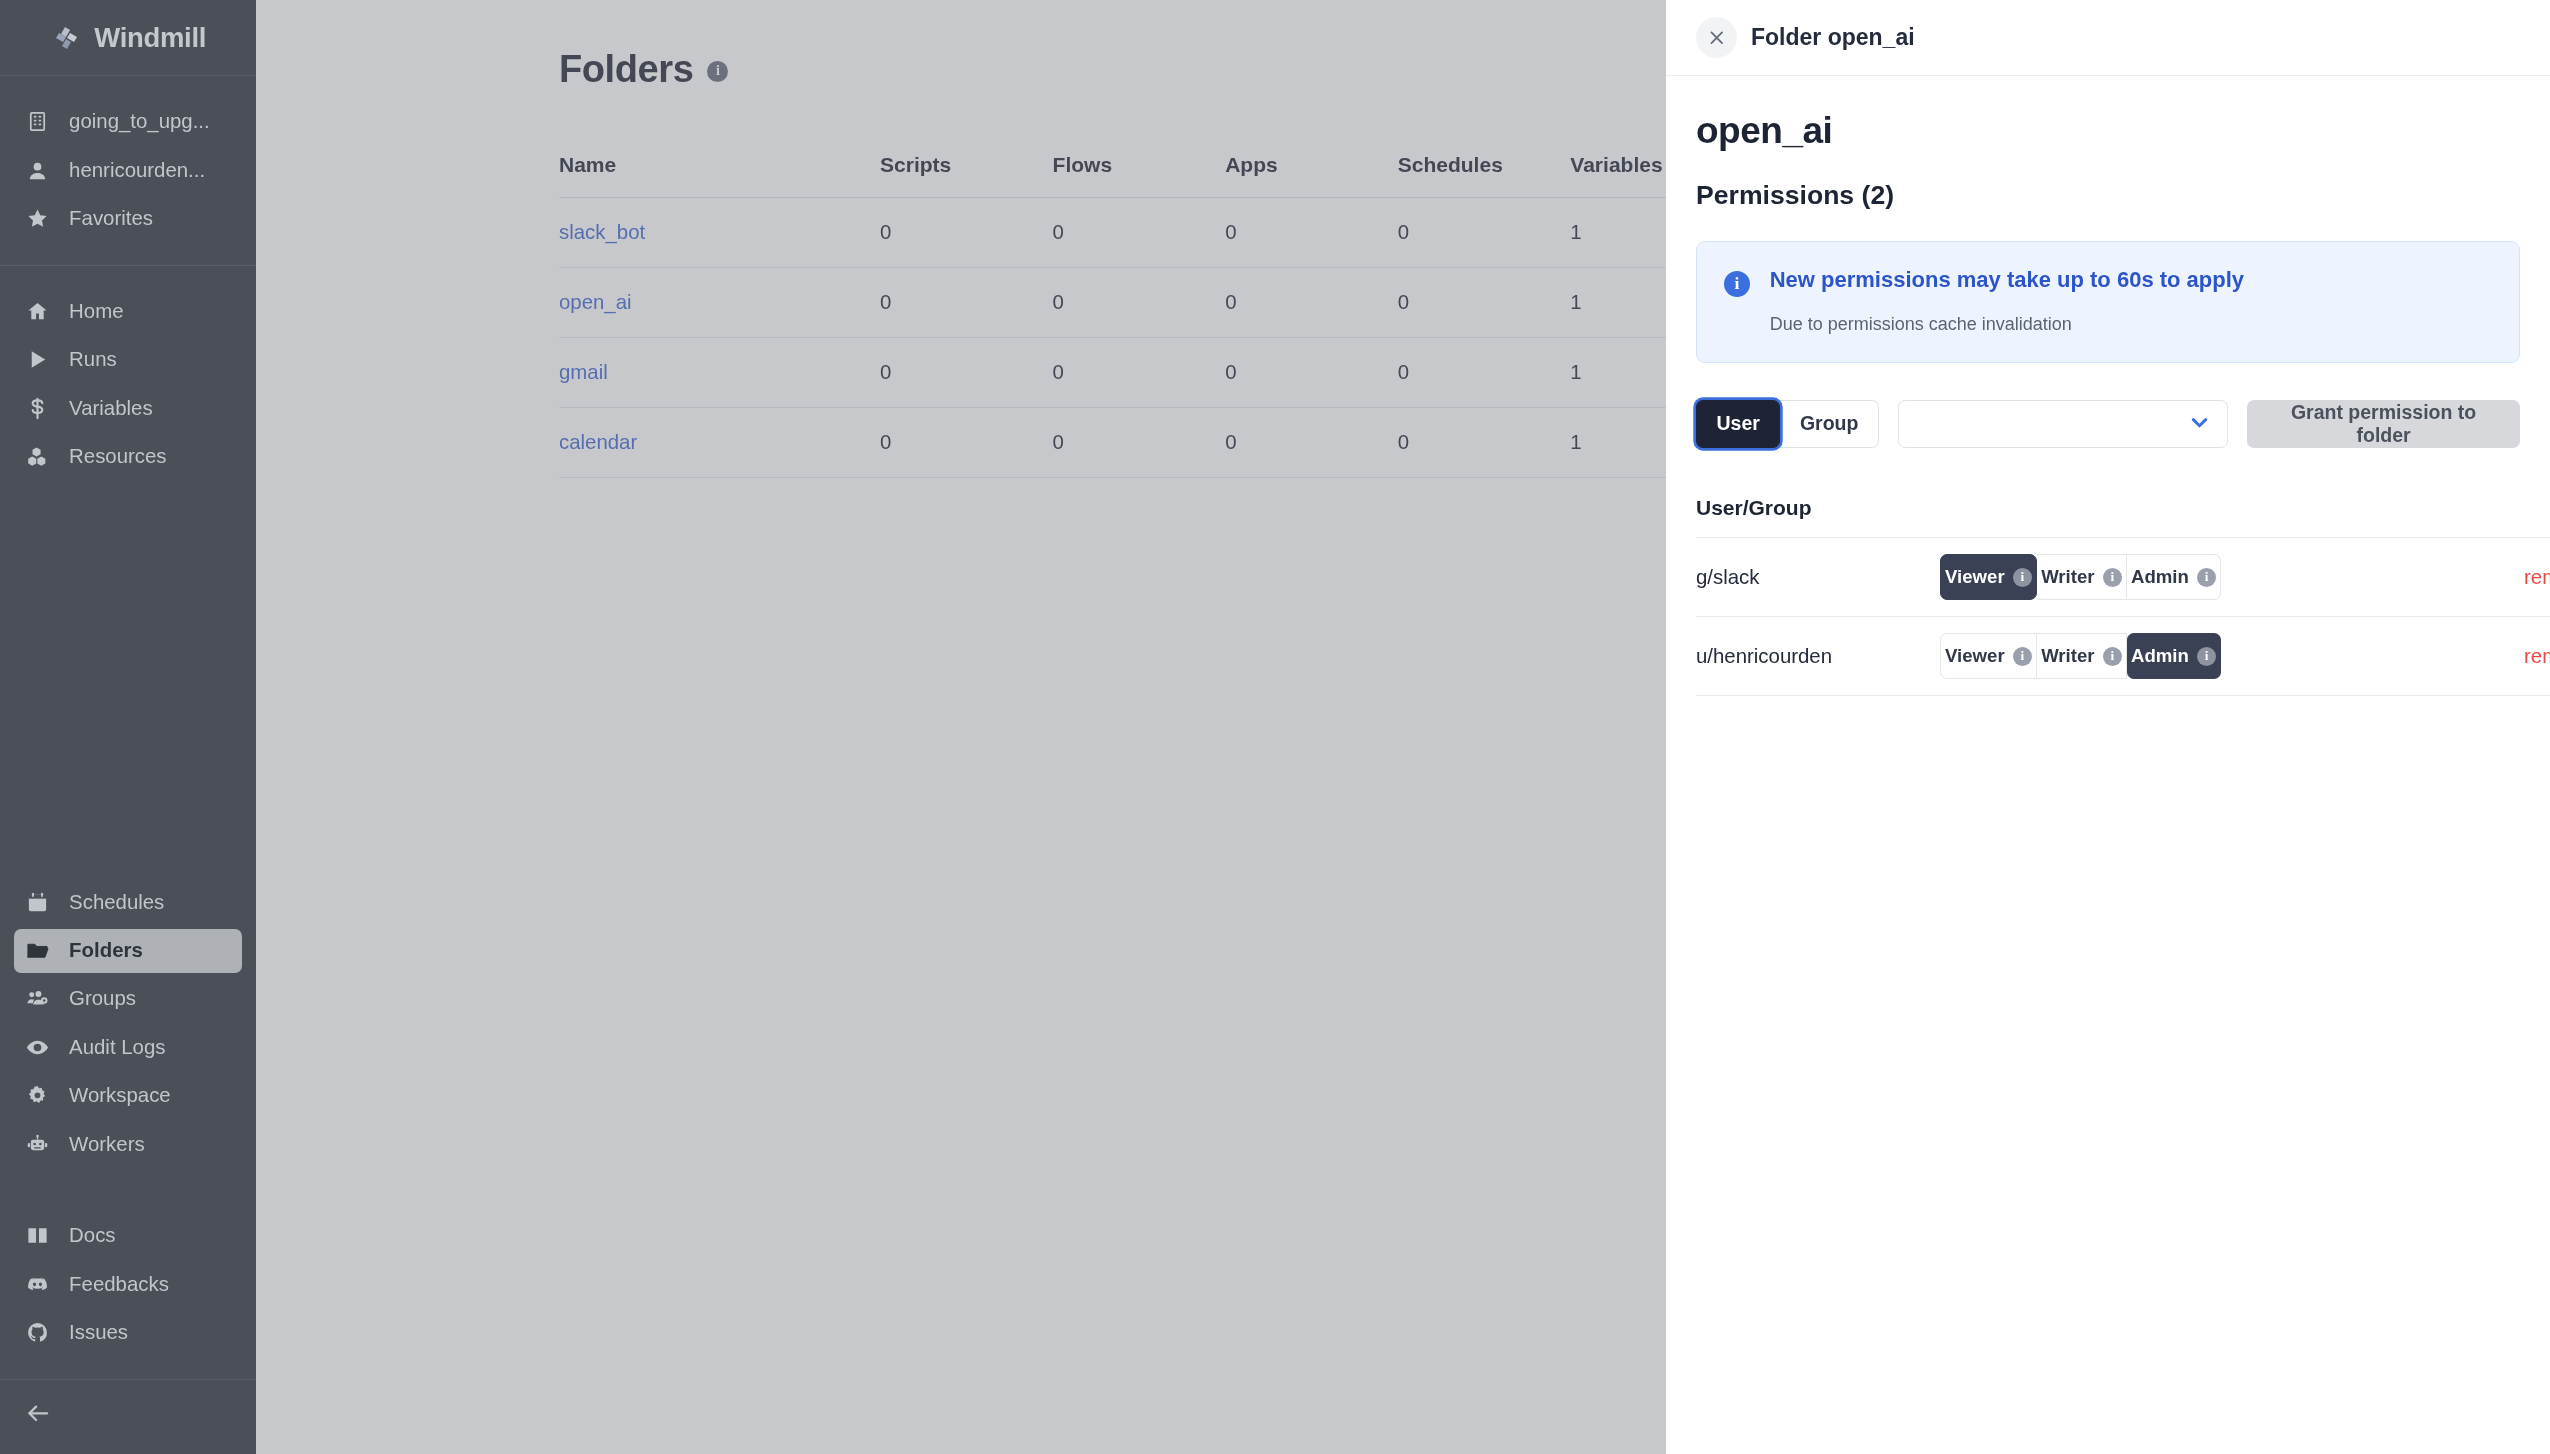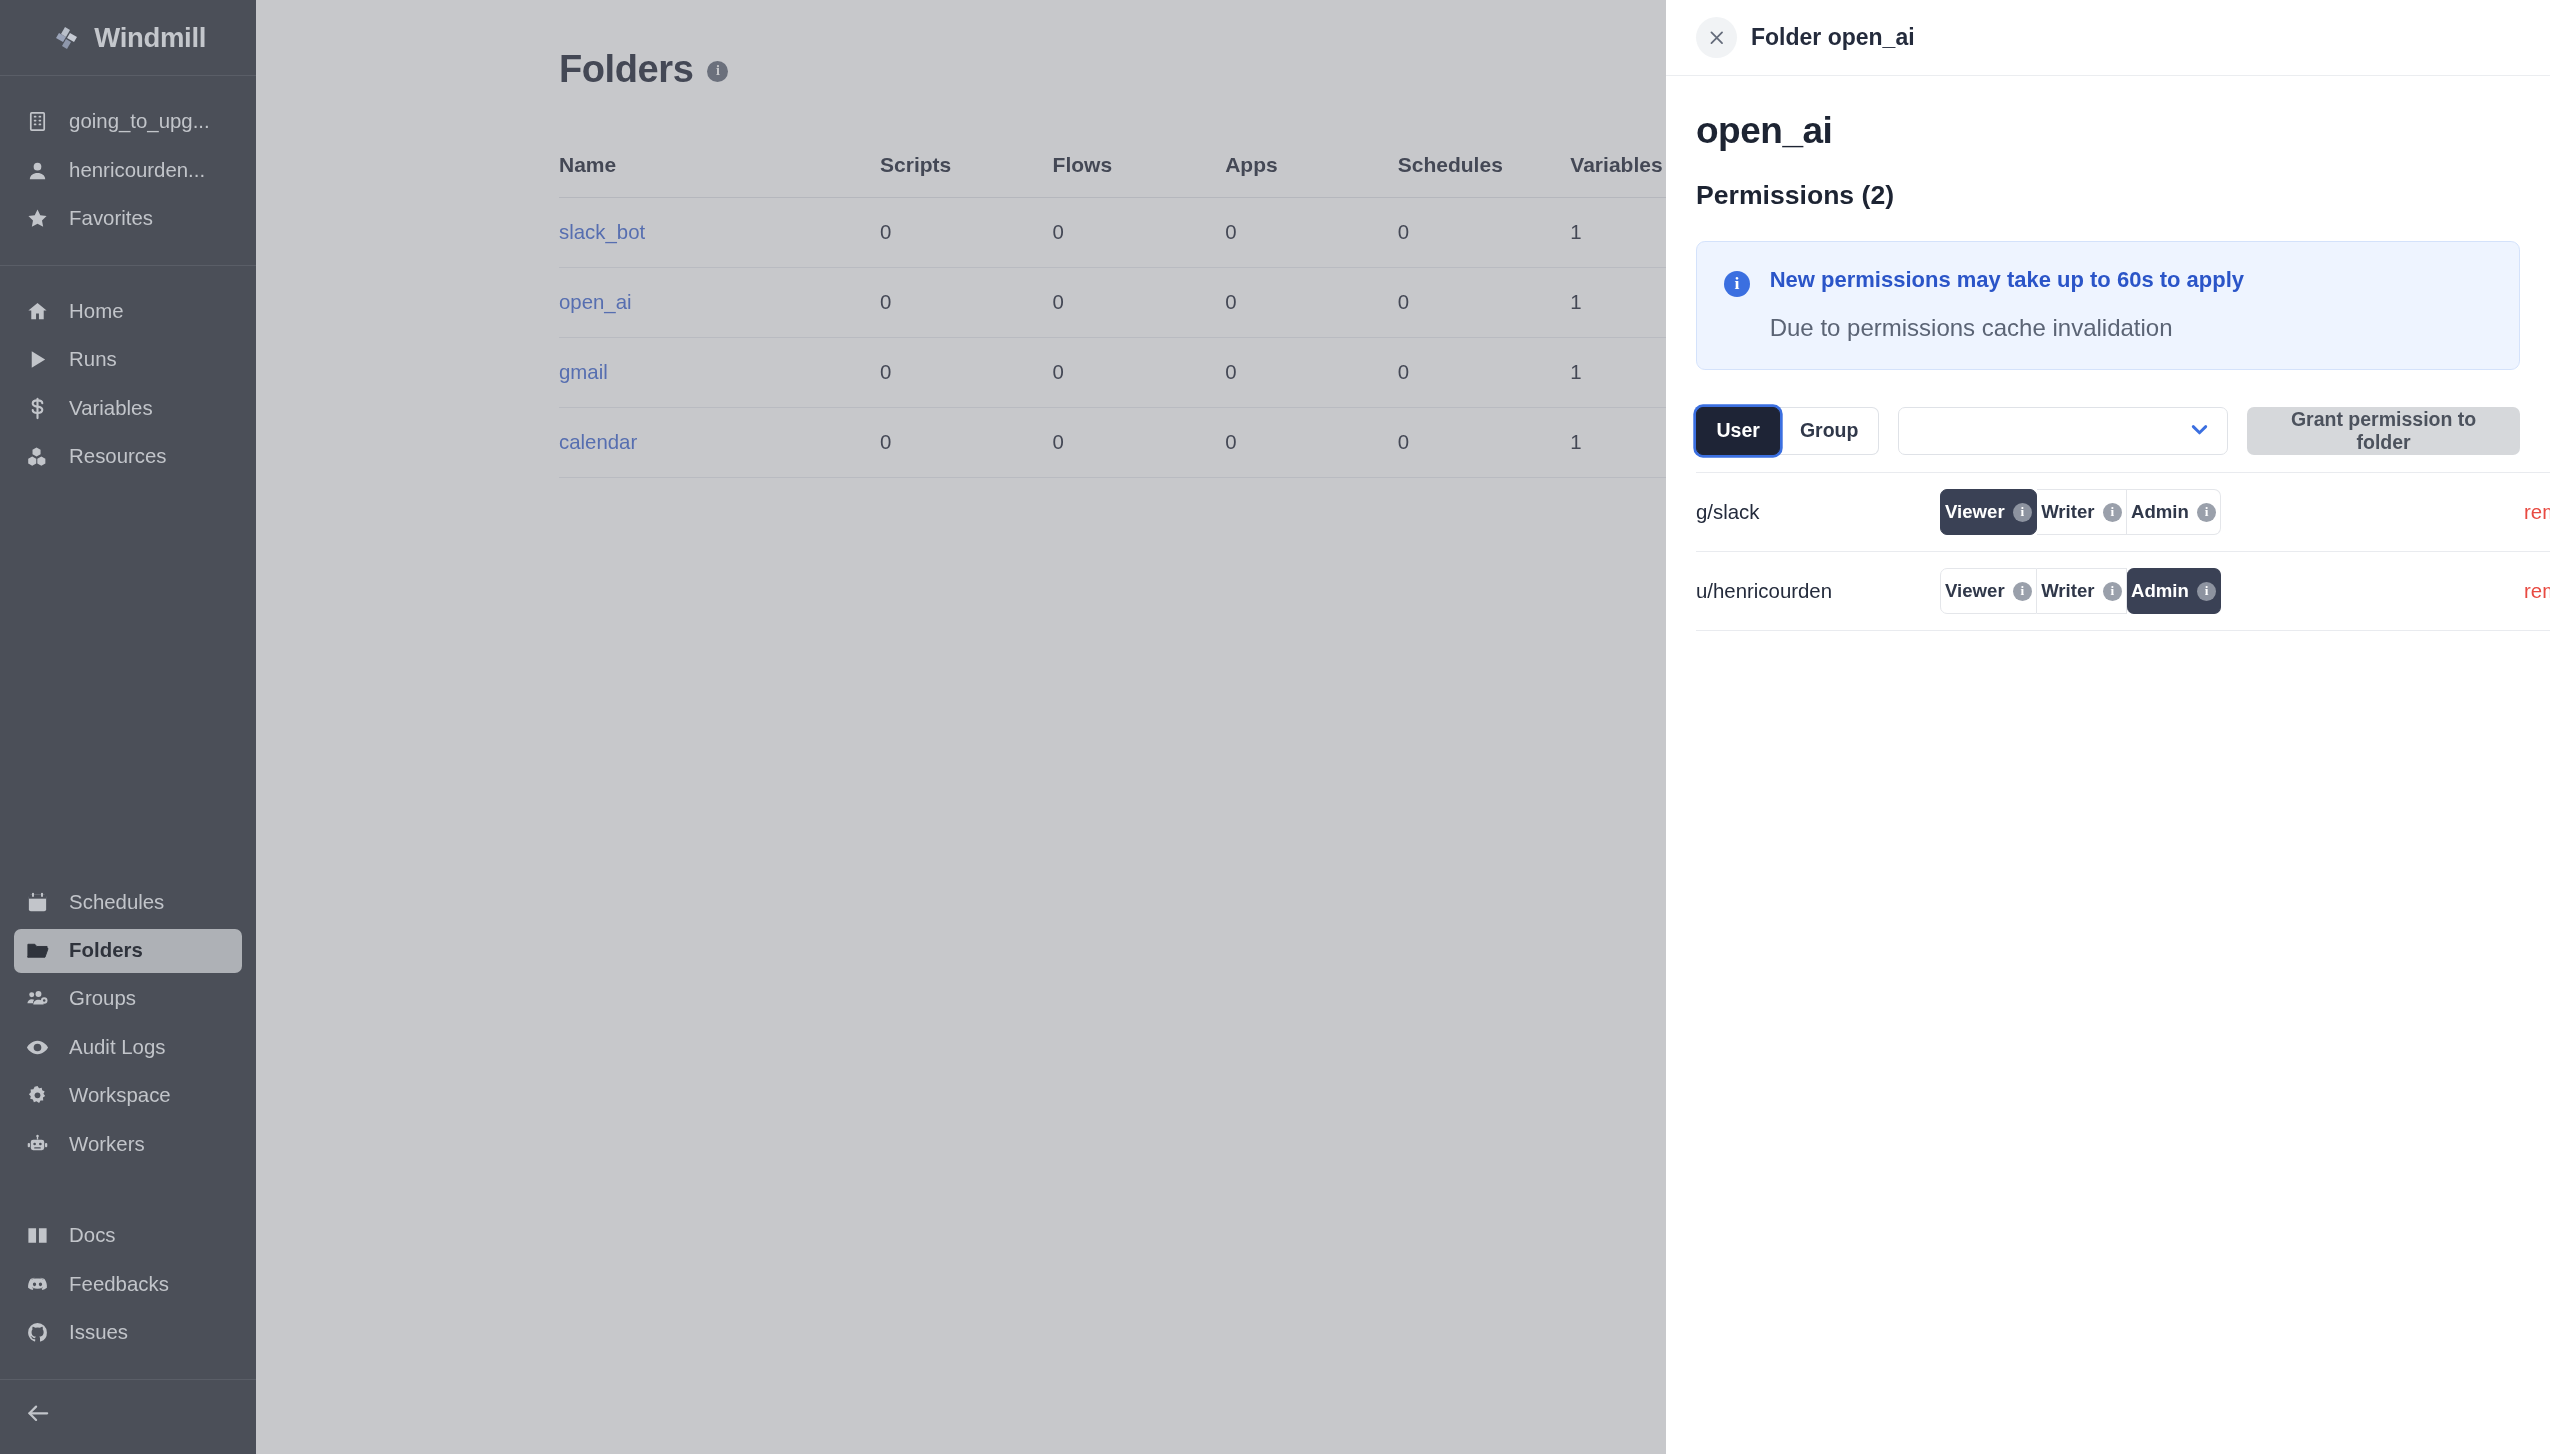--- a/index.html
+++ b/index.html
@@ -136,21 +136,21 @@
     display: flex; gap: 19.5px;
   }
   .alert-ic {
     width: 26.6px; height: 26.6px; flex: 0 0 26.6px; border-radius: 50%;
     background: #3b6fe0; color: #fff;
     display: flex; align-items: center; justify-content: center;
     font-family: "Liberation Serif", serif; font-size: 17.7px; font-weight: 700;
     margin-top: 3.5px;
   }
   .alert-title { font-size: 22px; font-weight: 700; color: #2b55c8; }
-  .alert-sub { font-size: 24px; color: #5b6475; margin-top: 21px; }
+  .alert-sub { font-size: 18px; color: #5b6475; margin-top: 21px; }
 
   .grant-row { display: flex; align-items: center; gap: 0; margin-top: 37px; }
   .seg { display: flex; }
   .seg button {
     font-family: "Liberation Sans", sans-serif;
     font-size: 19.5px; font-weight: 700;
     height: 48px; padding: 0 19.5px;
     border: 0.9px solid #dfe2e7; background: #fff; color: #30384a;
     cursor: pointer;
     text-align: right;
@@ -521,20 +521,21 @@
             <span></span>
             <span>
               <svg viewBox="0 0 24 24" fill="none" stroke="#3b6fe0" stroke-width="3" stroke-linecap="round" stroke-linejoin="round">
                 <path d="M5.5 9l6.5 6.5L18.5 9"></path>
               </svg>
             </span>
           </div>
           <button class="grant-btn">Grant permission to folder</button>
         </div>
 
+        <div class="ug-head">User/Group</div>
 
         <table class="perms">
           <tbody>
             <tr>
               <td class="ug-name">g/slack</td>
               <td class="role-cell">
                 <div class="role-seg">
                   <button class="sel">
                     <span>Viewer</span>
                     <span class="role-i">i</span>

